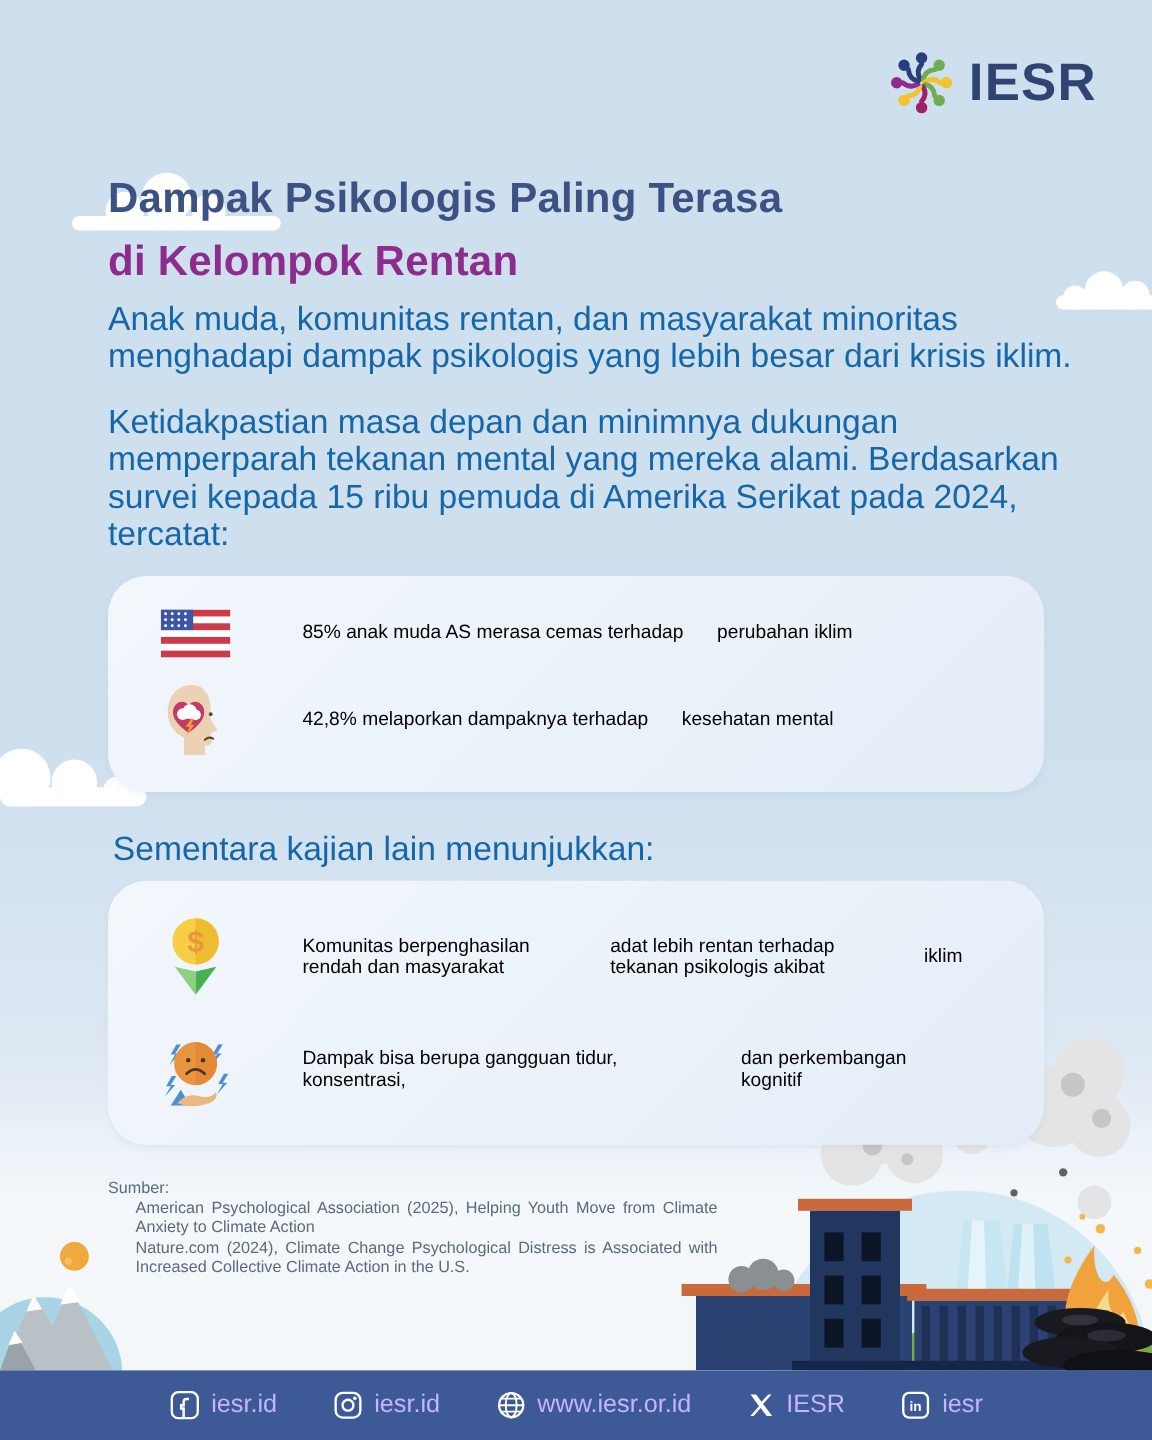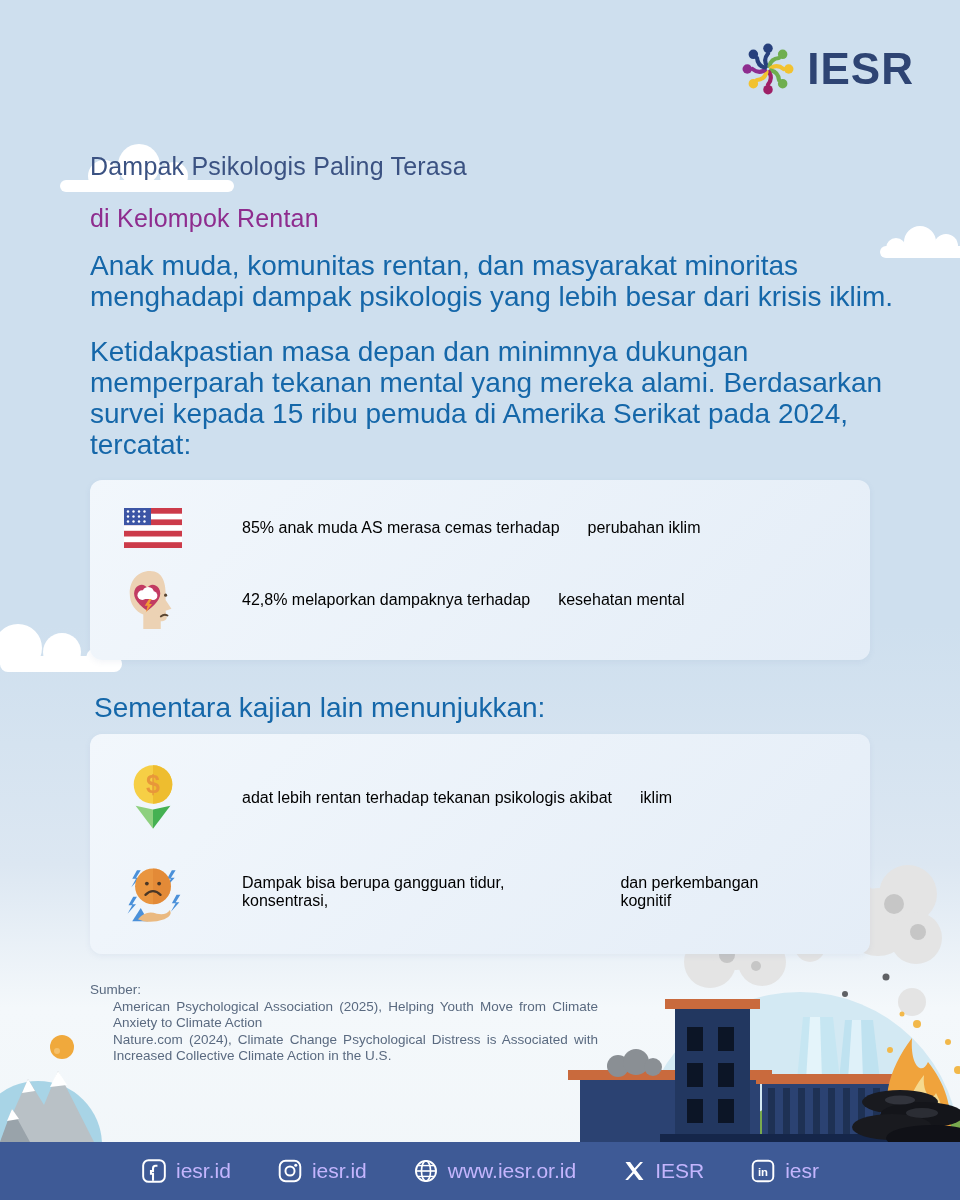--- a/index.html
+++ b/index.html
@@ -4,31 +4,31 @@
 <style>
   html,body{margin:0;padding:0;}
   body{font-family:"Liberation Sans", sans-serif;background:#9fb4c8;}
   .page{
     position:relative;width:960px;height:1200px;margin:0 auto;overflow:hidden;
     background:linear-gradient(180deg,#cedfee 0%,#cedfee 52%,#dce7f2 72%,#f4f8fb 84%,#f1f6f9 100%);
   }
   .cloud{position:absolute;z-index:1;}
   .logo{position:absolute;top:40px;right:46px;display:flex;align-items:center;gap:10px;z-index:5;}
   .logo-text{font-size:44px;font-weight:bold;color:#2e4473;letter-spacing:1px;}
-  .title{position:absolute;left:90px;top:140px;z-index:4;line-height:52px;font-weight:normal;font-size:25px;letter-spacing:.2px;}
+  .title{position:absolute;left:90px;top:140px;z-index:4;line-height:52px;font-weight:bold;font-size:35px;letter-spacing:.2px;}
   .title .l1{color:#3b5282;display:block;}
   .title .l2{color:#8e2c8e;display:block;}
   .para{position:absolute;left:90px;z-index:4;color:#1567a9;font-size:28px;line-height:31px;}
   .para div{white-space:nowrap;}
   .card{
-    position:absolute;left:90px;width:780px;z-index:4;border-radius:12px;
+    position:absolute;left:90px;width:780px;z-index:4;border-radius:32px;
     background:linear-gradient(135deg,#f2f7fc 0%,#e4edf7 100%);
     box-shadow:0 2px 6px rgba(90,120,160,.08);
     display:flex;flex-direction:column;justify-content:center;
-    padding:0 30px;box-sizing:border-box;
+    padding:0 40px;box-sizing:border-box;
   }
   .row{display:flex;align-items:center;gap:28px;}
   .icon-box{width:66px;min-width:66px;display:flex;justify-content:center;align-items:center;}
   .stat-text,.finding-text{color:#1567a9;font-size:24px;line-height:31px;font-weight:bold;}
   .stat-text{font-weight:600;}
   .subhead{position:absolute;left:94px;top:692px;z-index:4;color:#1567a9;font-size:28px;font-weight:500;}
   .sources{position:absolute;left:90px;top:982px;width:508px;z-index:4;color:#5a6a80;font-size:13.5px;line-height:16.5px;}
   .sources .entry{text-align:justify;margin-left:23px;}
   .scene{position:absolute;bottom:58px;z-index:2;}
   .footer{
@@ -184,20 +184,21 @@
         <svg width="54" height="70" viewBox="0 0 56 72">
           <circle cx="28" cy="22" r="20" fill="#f6cf45"></circle>
           <path d="M28 2 a20 20 0 0 1 0 40 Z" fill="#eebd2f"></path>
           <text x="28" y="31" font-family="Liberation Sans, sans-serif" font-size="26" font-weight="bold" fill="#e8973a" text-anchor="middle">$</text>
           <polygon points="10,44 28,48 28,68" fill="#8ed07f"></polygon>
           <polygon points="46,44 28,48 28,68" fill="#45b152"></polygon>
         </svg>
       </div>
       <p class="finding-text" style="margin:0;">
         </p>
+        <div>Komunitas berpenghasilan rendah dan masyarakat</div>
         <div>adat lebih rentan terhadap tekanan psikologis akibat</div>
         <div>iklim</div>
       <p></p>
     </div>
     <div class="row">
       <div class="icon-box">
         <svg width="58" height="66" viewBox="0 0 60 70">
           <polygon points="13,12 8,21 12,21 7,30 16,20 12,20 17,12" fill="#4a90d9"></polygon>
           <polygon points="50,12 45,21 49,21 44,30 53,20 49,20 54,12" fill="#4a90d9"></polygon>
           <polygon points="9,40 4,49 8,49 3,58 12,48 8,48 13,40" fill="#4a90d9"></polygon>

